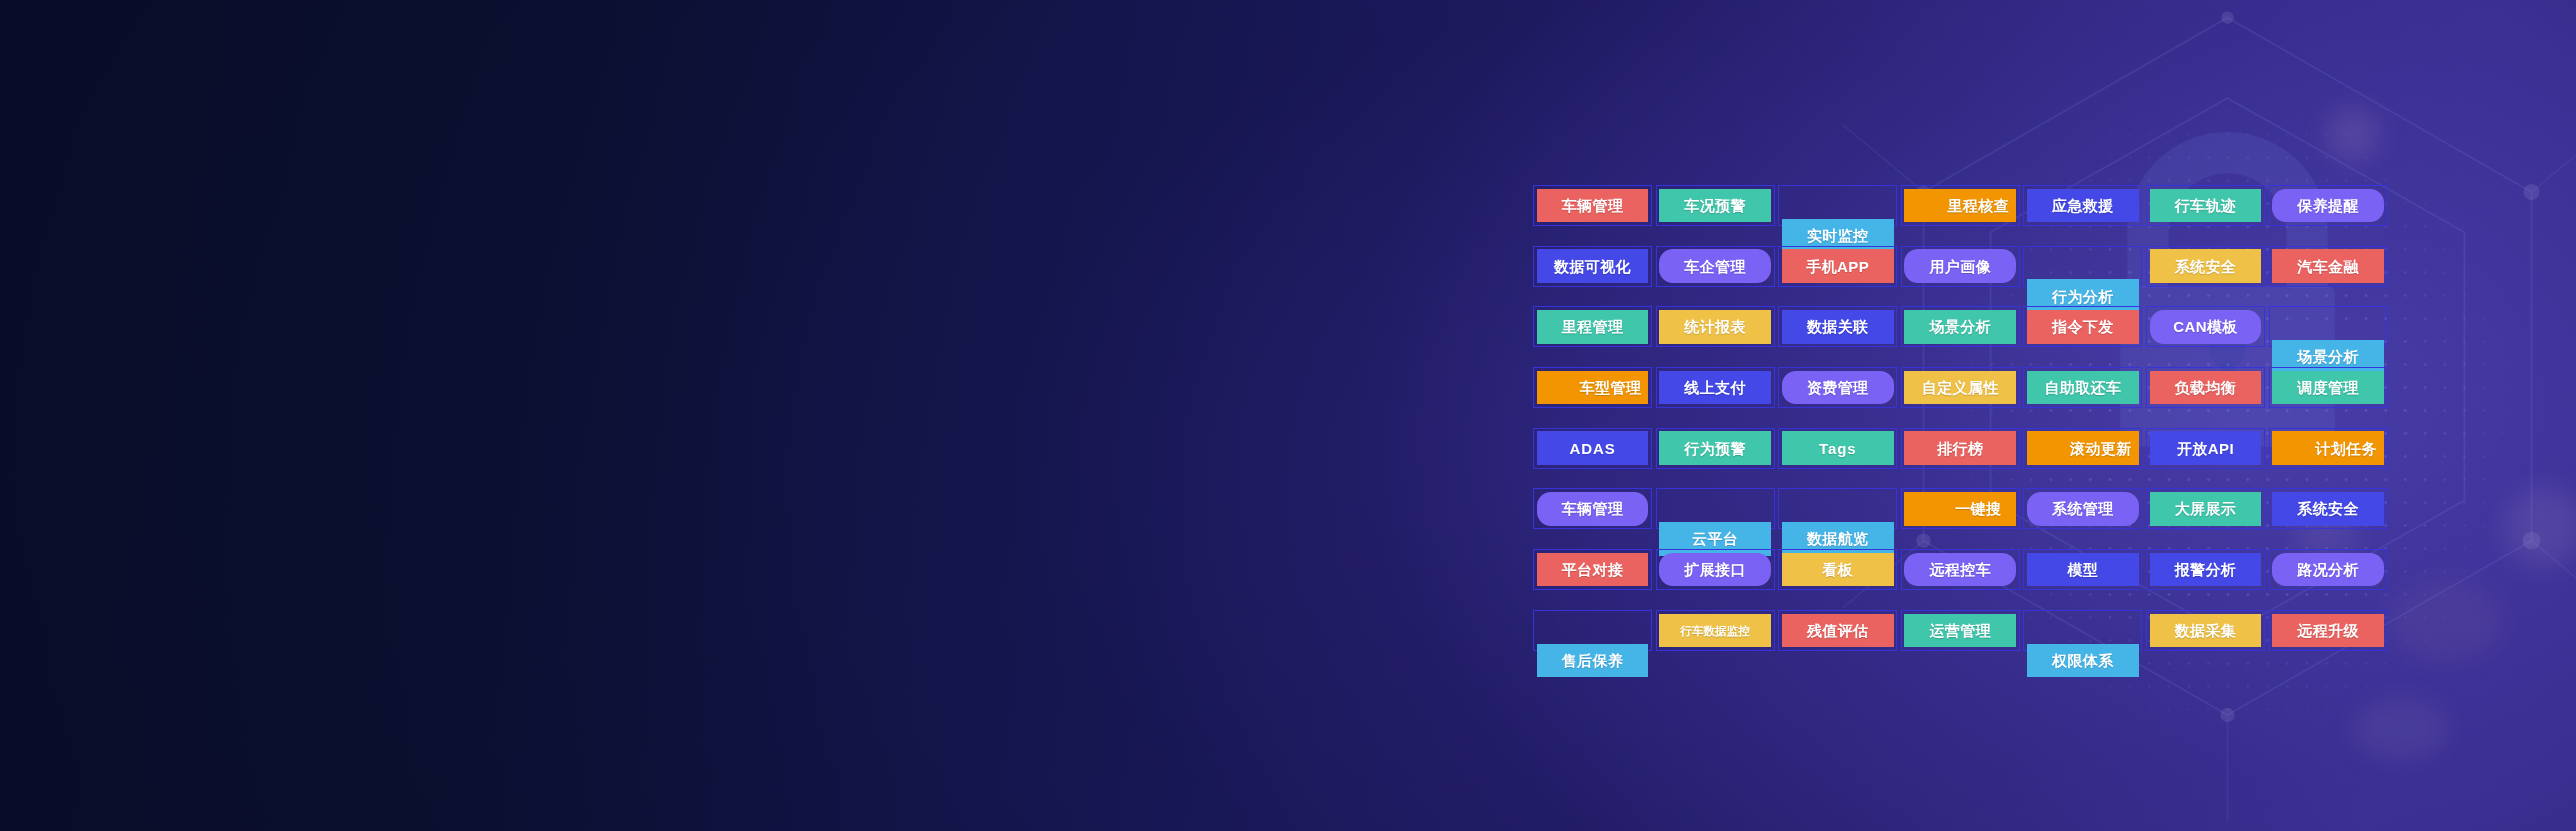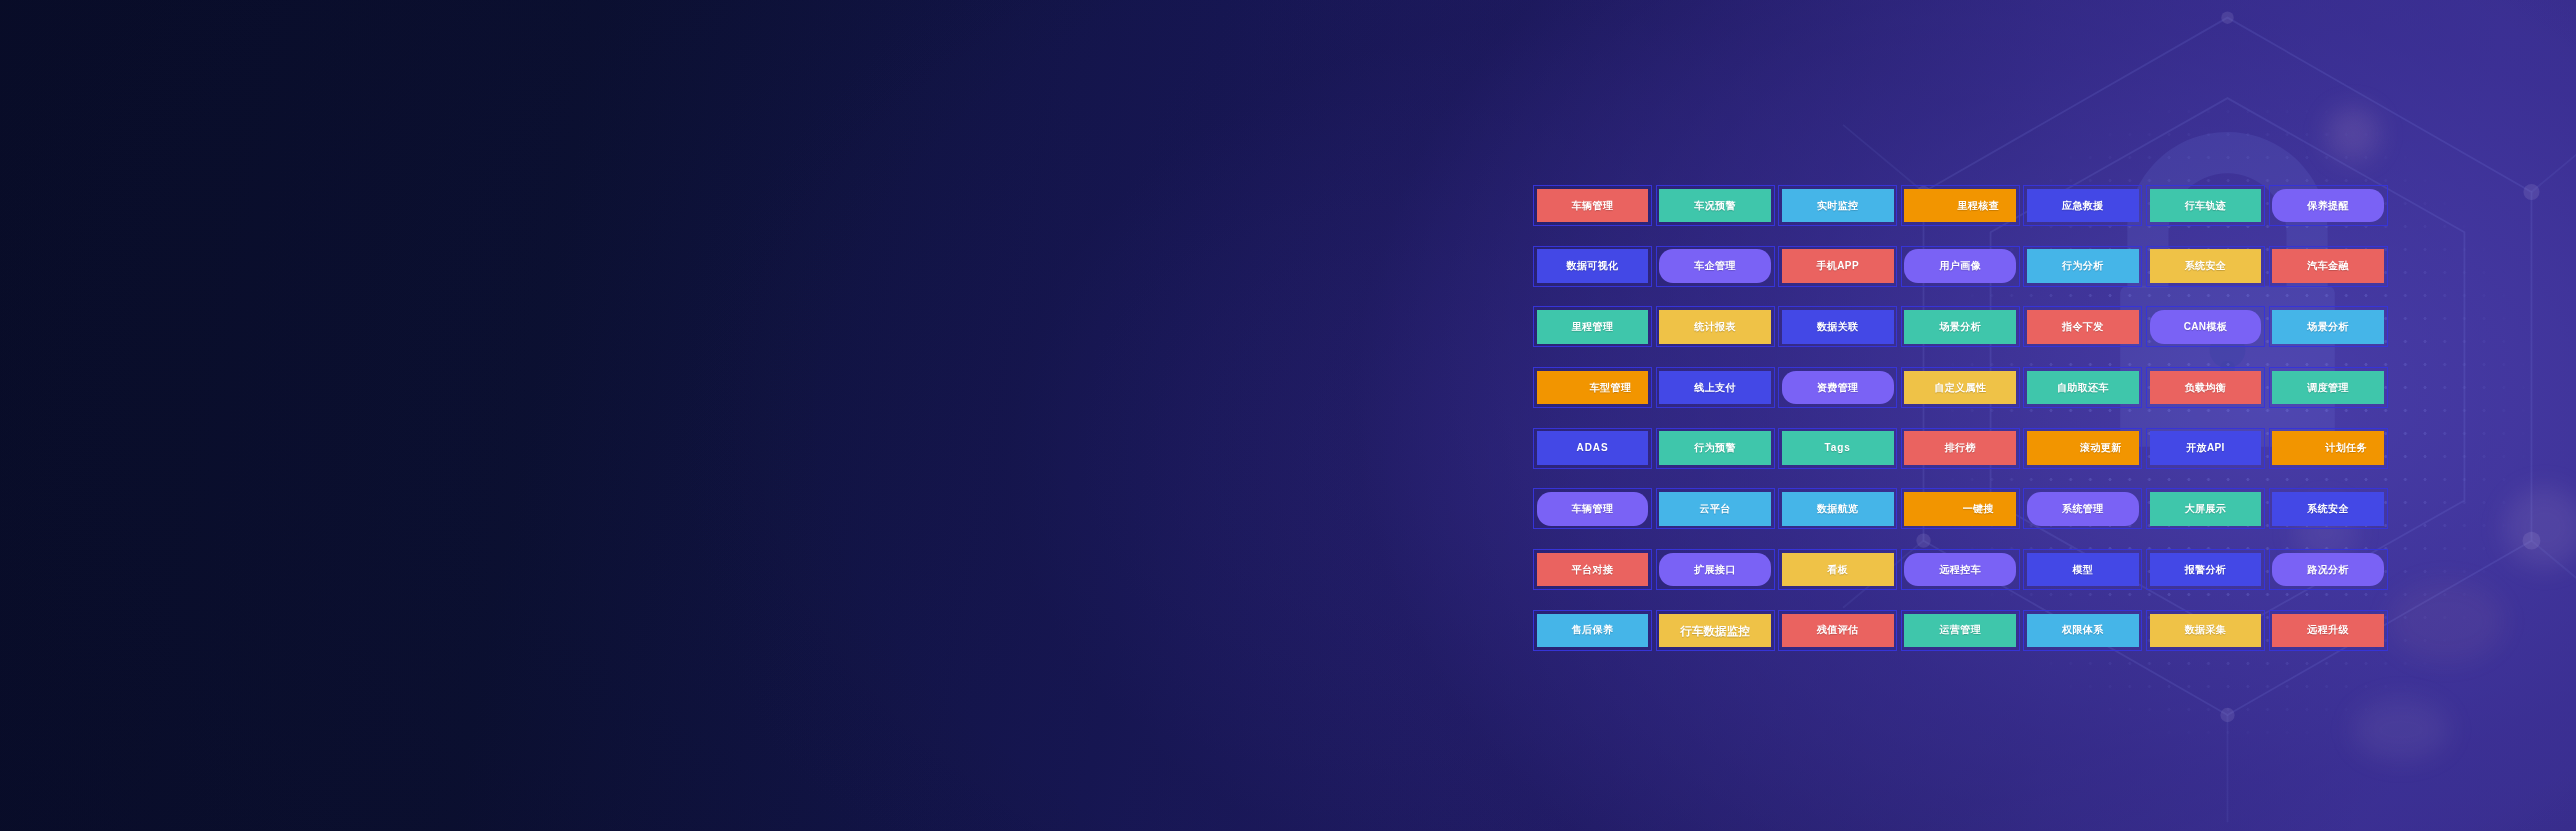--- a/index.html
+++ b/index.html
@@ -98,35 +98,35 @@
   }
 
   .tag-fill {
     width: 100%;
     height: 100%;
     box-sizing: border-box;
     display: flex;
     align-items: center;
     justify-content: center;
     color: #ffffff;
-    font-size: 10px;
+    font-size: 15px;
     font-weight: bold;
     letter-spacing: 0.4px;
     line-height: 1;
     white-space: nowrap;
     text-shadow: 0 0.9px 0.9px rgba(0,0,0,0.18);
   }
 
   .tag-fill.sm { font-size: 11.6px; letter-spacing: 0px; }
   .tag-fill.lat { letter-spacing: 0.9px; }
 
   
   .c-red    { background: #ea6360; }
   .c-teal   { background: #3fc6ab; }
-  .c-sky    { background: #45b5e8; }
+  .c-sky    { background: #45b5e8; margin-top: 30px; }
   .c-orange { background: #f29500; padding-left: 36px; }
   .c-blue   { background: #4348e6; }
   .c-purple { background: #7a62f5; border-radius: 14px; }
   .c-gold   { background: #efc247; }
 </style>
 </head>
 <body>
 
 <div id="stage">
 

